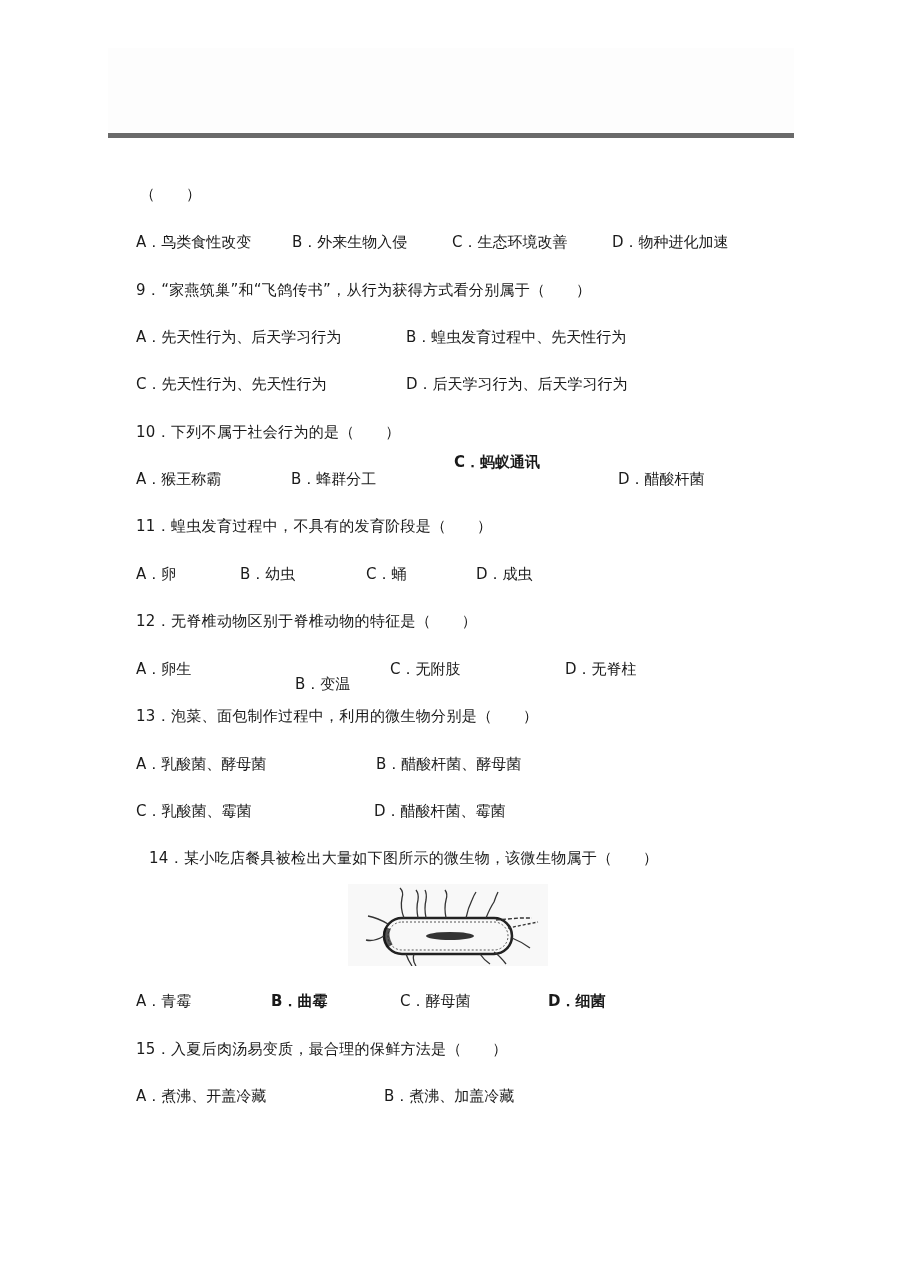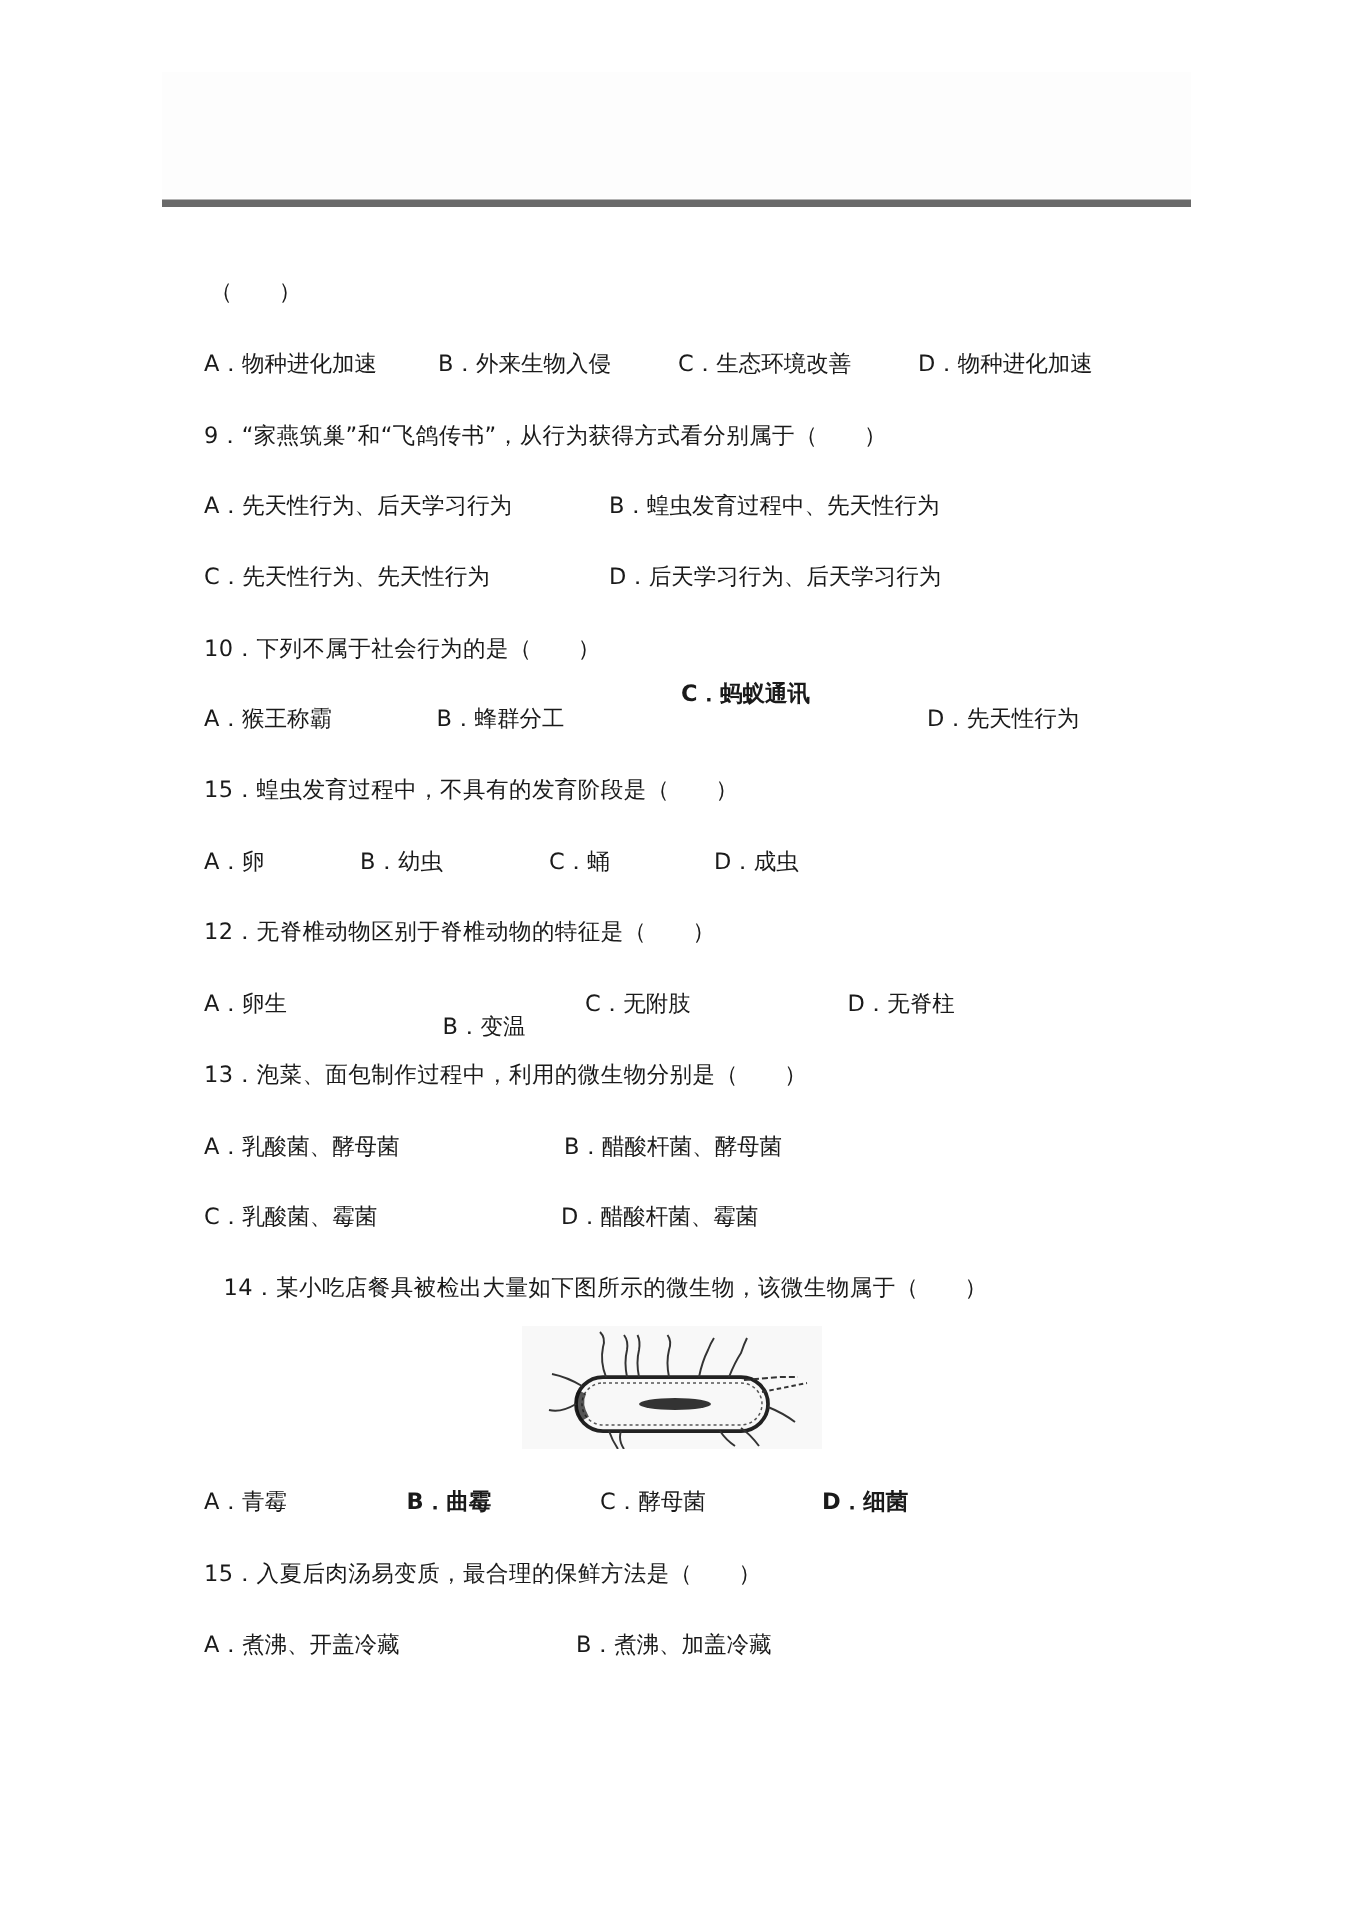--- a/index.html
+++ b/index.html
@@ -25,38 +25,38 @@
     position: absolute; left: 348px; top: 884px; width: 200px; height: 82px;
   }
 </style>
 </head>
 <body>
 
 <div class="header-area"></div>
 <div class="header-rule"></div>
 
 <div class="line" style="top:184px;left:140px;">（　　）</div>
-<div class="opt" style="top:232px;left:136px;">A．物种进化加速</div>
+<div class="opt" style="top:232px;left:136px;">A．鸟类食性改变</div>
 <div class="opt" style="top:232px;left:292px;">B．外来生物入侵</div>
 <div class="opt" style="top:232px;left:452px;">C．生态环境改善</div>
 <div class="opt" style="top:232px;left:612px;">D．物种进化加速</div>
 
 <div class="line" style="top:280px;">9．“家燕筑巢”和“飞鸽传书”，从行为获得方式看分别属于（　　）</div>
 <div class="opt" style="top:327px;left:136px;">A．先天性行为、后天学习行为</div>
 <div class="opt" style="top:327px;left:406px;">B．蝗虫发育过程中、先天性行为</div>
 <div class="opt" style="top:374px;left:136px;">C．先天性行为、先天性行为</div>
 <div class="opt" style="top:374px;left:406px;">D．后天学习行为、后天学习行为</div>
 
 <div class="line" style="top:422px;">10．下列不属于社会行为的是（　　）</div>
 <div class="opt" style="top:469px;left:136px;">A．猴王称霸</div>
 <div class="opt" style="top:469px;left:291px;">B．蜂群分工</div>
 <div class="opt" style="top:452px;left:454px;font-weight:bold;">C．蚂蚁通讯</div>
-<div class="opt" style="top:469px;left:618px;">D．先天性行为</div>
+<div class="opt" style="top:469px;left:618px;">D．醋酸杆菌</div>
 
-<div class="line" style="top:516px;">15．蝗虫发育过程中，不具有的发育阶段是（　　）</div>
+<div class="line" style="top:516px;">11．蝗虫发育过程中，不具有的发育阶段是（　　）</div>
 <div class="opt" style="top:564px;left:136px;">A．卵</div>
 <div class="opt" style="top:564px;left:240px;">B．幼虫</div>
 <div class="opt" style="top:564px;left:366px;">C．蛹</div>
 <div class="opt" style="top:564px;left:476px;">D．成虫</div>
 
 <div class="line" style="top:611px;">12．无脊椎动物区别于脊椎动物的特征是（　　）</div>
 <div class="opt" style="top:659px;left:136px;">A．卵生</div>
 <div class="opt" style="top:674px;left:264px;margin-left:31px;">B．变温</div>
 <div class="opt" style="top:659px;left:390px;">C．无附肢</div>
 <div class="opt" style="top:659px;left:565px;">D．无脊柱</div>

